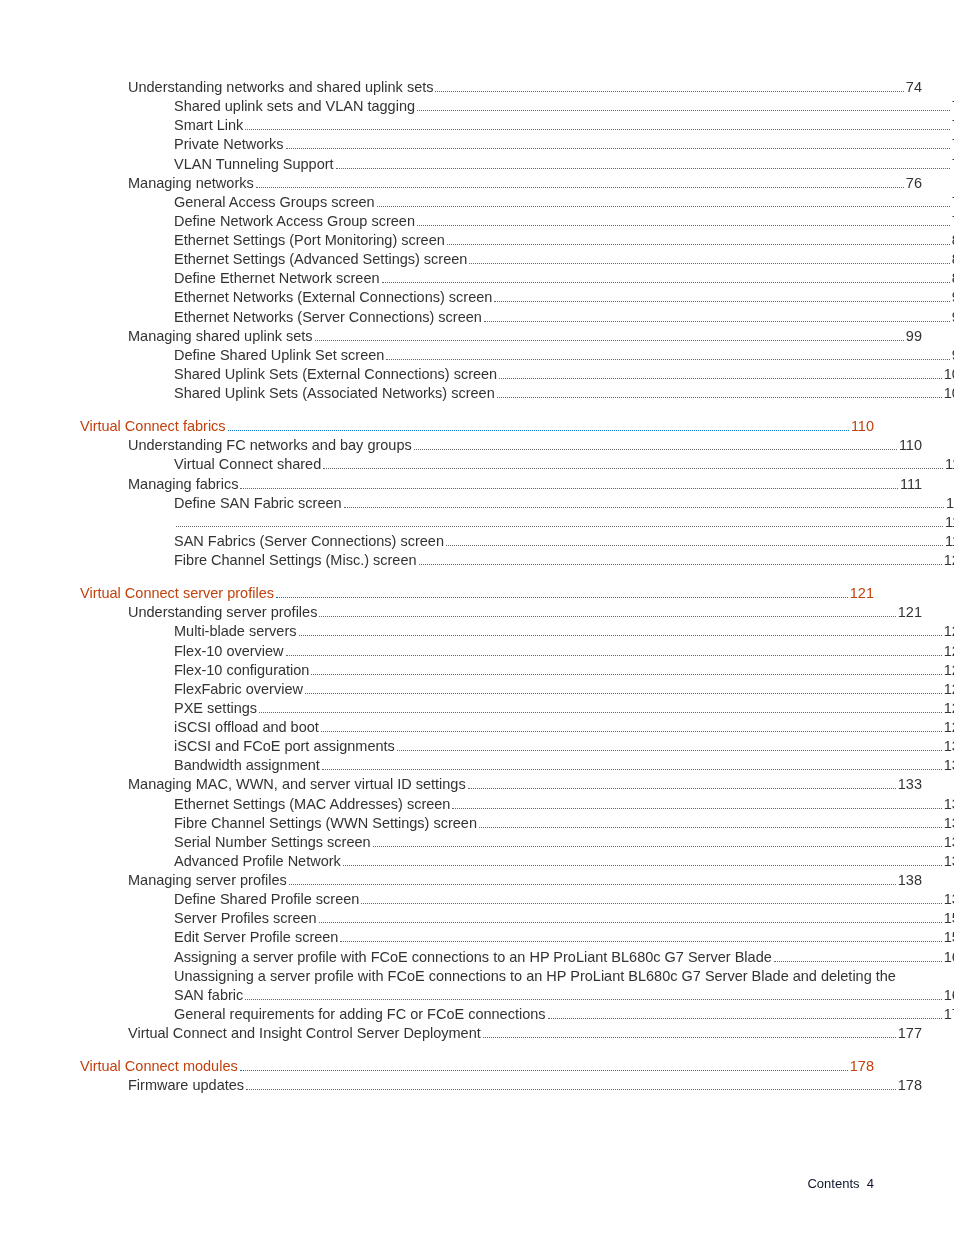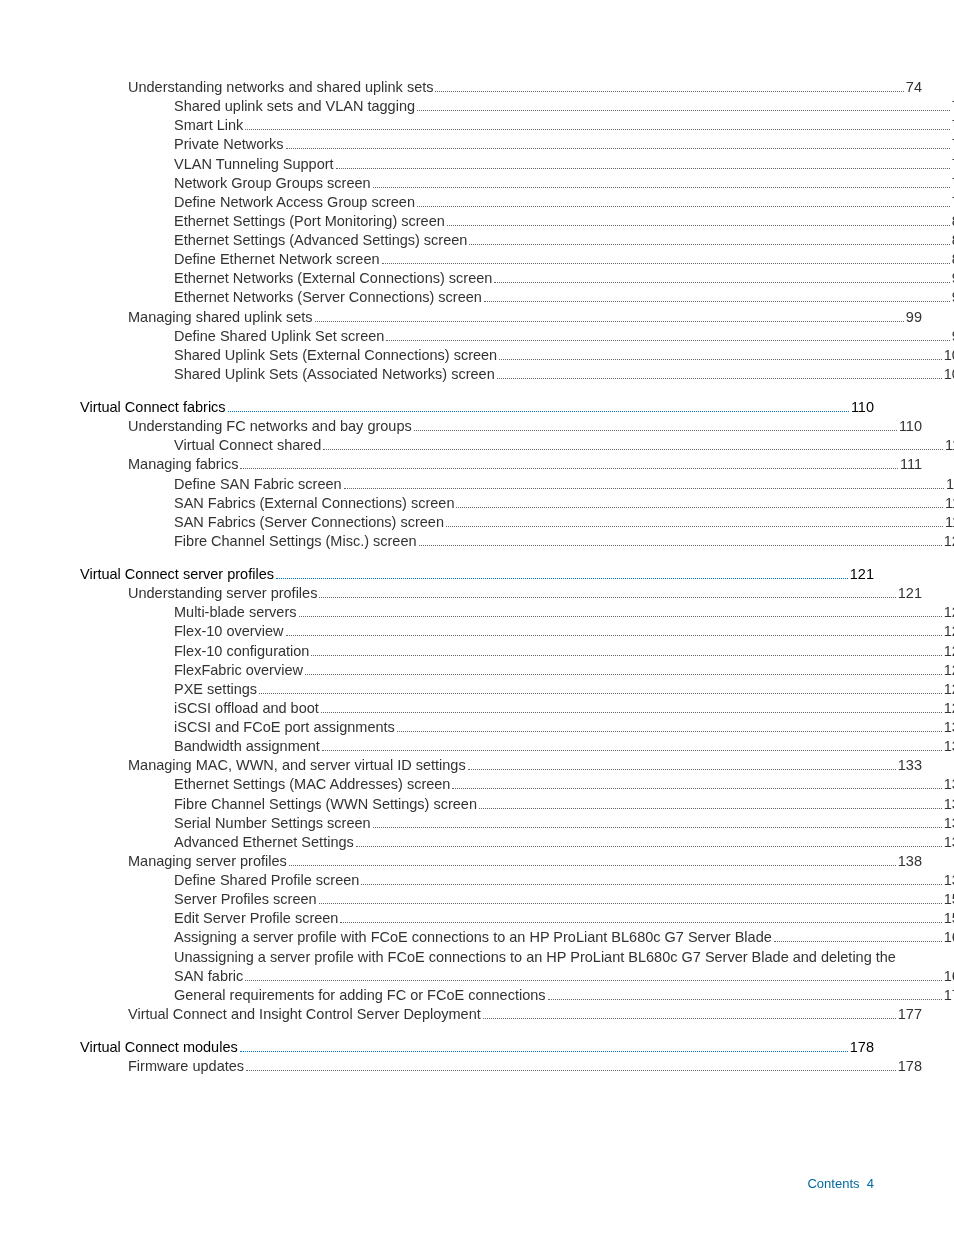--- a/index.html
+++ b/index.html
@@ -39,35 +39,35 @@
     overflow: hidden;
     border-bottom: 1.5px dotted #666;
     margin: 0 2px 3px 2px;
     height: 0;
   }
   .toc-line .pnum {
     flex: 0 0 auto;
     text-align: left;
   }
   .link {
-    color: #000000;
+    color: #c2410c;
   }
   .link .dots {
     border-bottom-color: #0073c8;
   }
   .lvl1 { padding-left: 48px; }
   .lvl2 { padding-left: 94px; } 
 
   .footer {
     position: absolute;
     bottom: 44px;
     right: 80px;
     font-size: 13px;
     font-weight: 300;
-    color: #0369a1;
+    color: #0f172a;
   }
 </style>
 </head>
 <body>
 
 <div class="page">
   <div id="toc-container">
       <div class="toc-line lvl1">
         <span class="label">Understanding networks and shared uplink sets</span>
         <span class="dots"></span>
@@ -86,22 +86,27 @@
       <div class="toc-line lvl2">
         <span class="label">Private Networks</span>
         <span class="dots"></span>
         <span class="pnum">75</span>
       </div>
       <div class="toc-line lvl2">
         <span class="label">VLAN Tunneling Support</span>
         <span class="dots"></span>
         <span class="pnum">75</span>
       </div>
-      <div class="toc-line lvl2">
-        <span class="label">Network Group Groups screen</span>
+      <div class="toc-line lvl1">
+        <span class="label">Managing networks</span>
+        <span class="dots"></span>
+        <span class="pnum">76</span>
+      </div>
+      <div class="toc-line lvl2">
+        <span class="label">General Access Groups screen</span>
         <span class="dots"></span>
         <span class="pnum">77</span>
       </div>
       <div class="toc-line lvl2">
         <span class="label">Define Network Access Group screen</span>
         <span class="dots"></span>
         <span class="pnum">79</span>
       </div>
       <div class="toc-line lvl2">
         <span class="label">Ethernet Settings (Port Monitoring) screen</span>
@@ -167,21 +172,20 @@
         <span class="label">Managing fabrics</span>
         <span class="dots"></span>
         <span class="pnum">111</span>
       </div>
       <div class="toc-line lvl2">
         <span class="label">Define SAN Fabric screen</span>
         <span class="dots"></span>
         <span class="pnum">111</span>
       </div>
       <div class="toc-line lvl2">
-        <span class="label">SAN Fabrics (External Connections) screen</span>
         <span class="dots"></span>
         <span class="pnum">117</span>
       </div>
       <div class="toc-line lvl2">
         <span class="label">SAN Fabrics (Server Connections) screen</span>
         <span class="dots"></span>
         <span class="pnum">118</span>
       </div>
       <div class="toc-line lvl2">
         <span class="label">Fibre Channel Settings (Misc.) screen</span>
@@ -252,21 +256,21 @@
         <span class="label">Fibre Channel Settings (WWN Settings) screen</span>
         <span class="dots"></span>
         <span class="pnum">135</span>
       </div>
       <div class="toc-line lvl2">
         <span class="label">Serial Number Settings screen</span>
         <span class="dots"></span>
         <span class="pnum">136</span>
       </div>
       <div class="toc-line lvl2">
-        <span class="label">Advanced Ethernet Settings</span>
+        <span class="label">Advanced Profile Network</span>
         <span class="dots"></span>
         <span class="pnum">137</span>
       </div>
       <div class="toc-line lvl1">
         <span class="label">Managing server profiles</span>
         <span class="dots"></span>
         <span class="pnum">138</span>
       </div>
       <div class="toc-line lvl2">
         <span class="label">Define Shared Profile screen</span>

